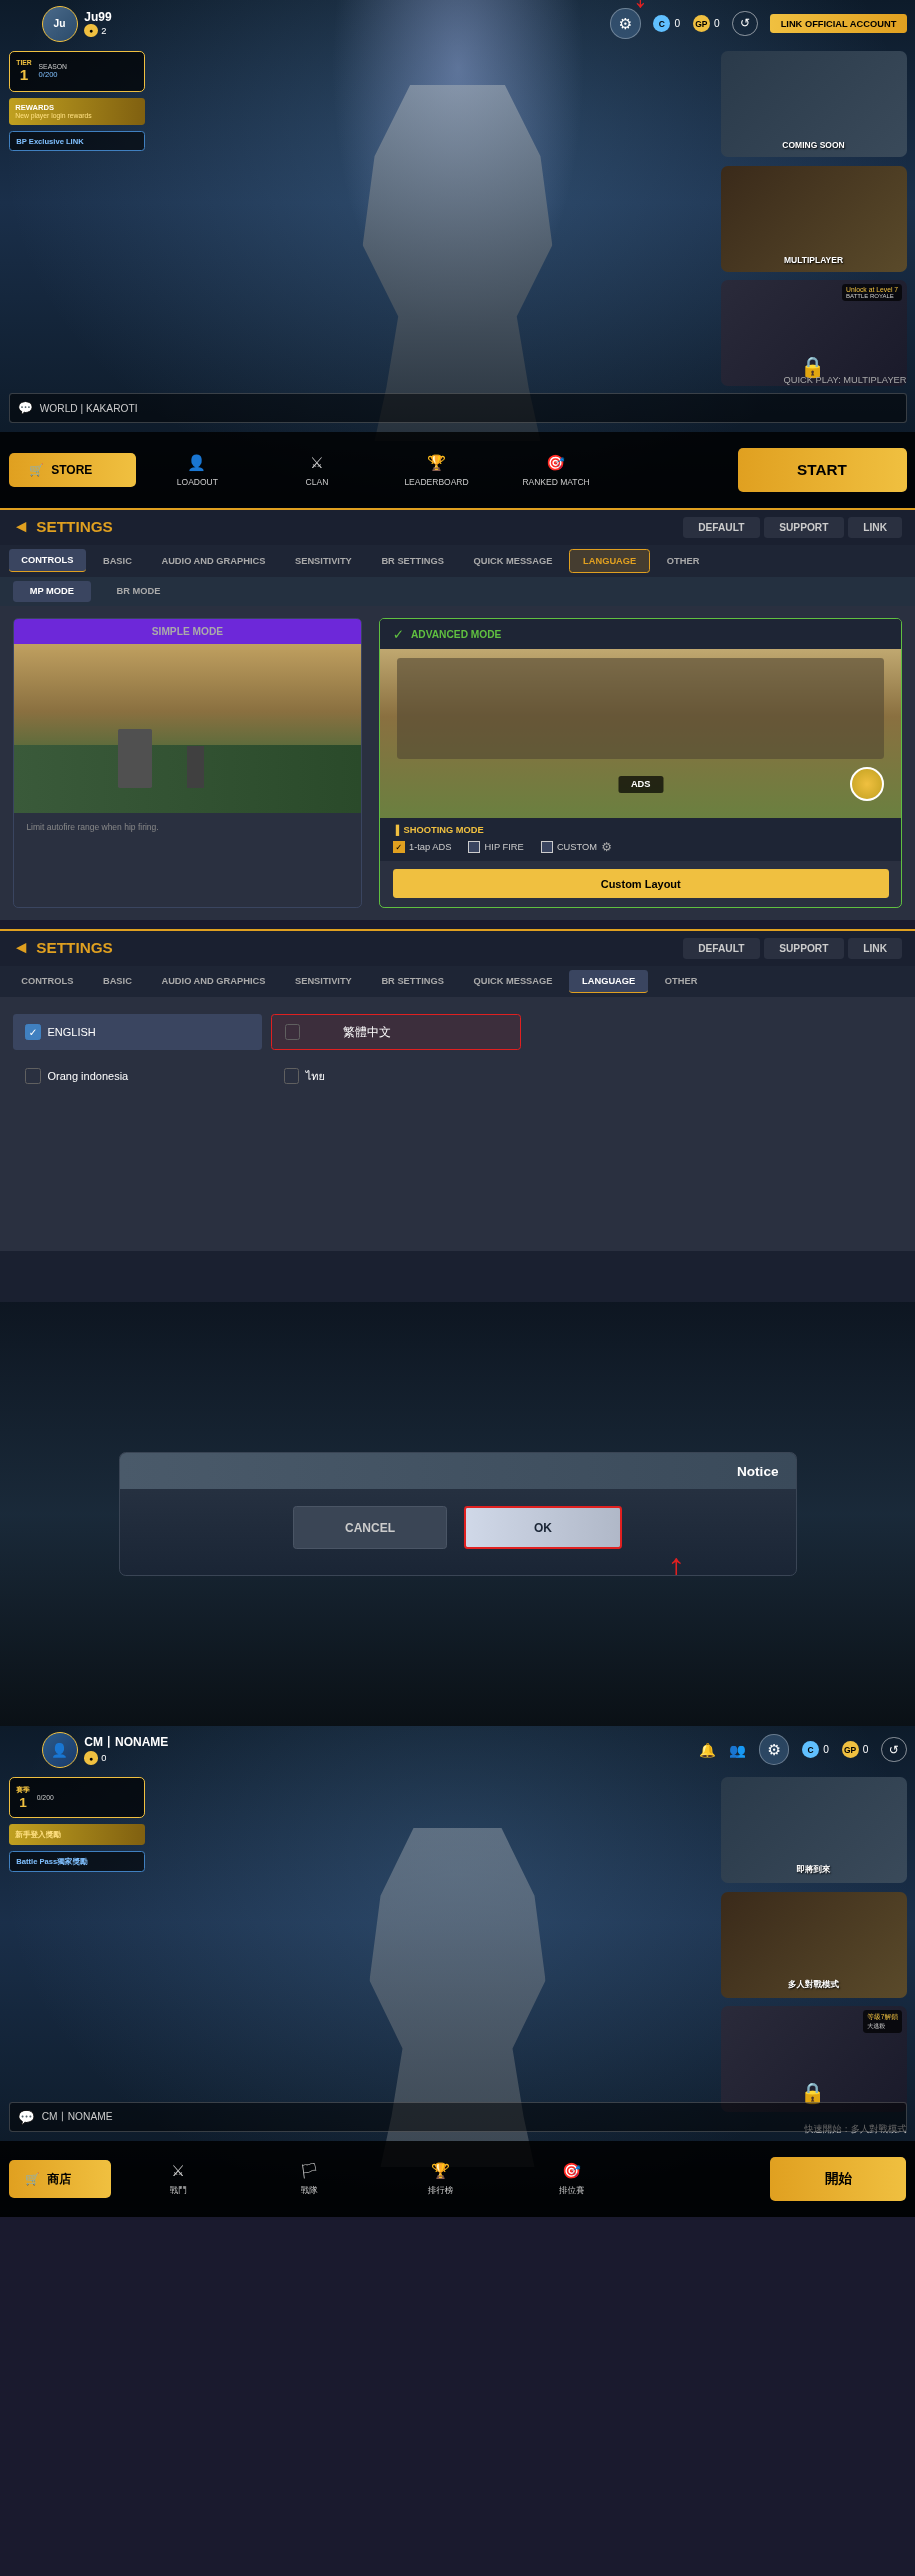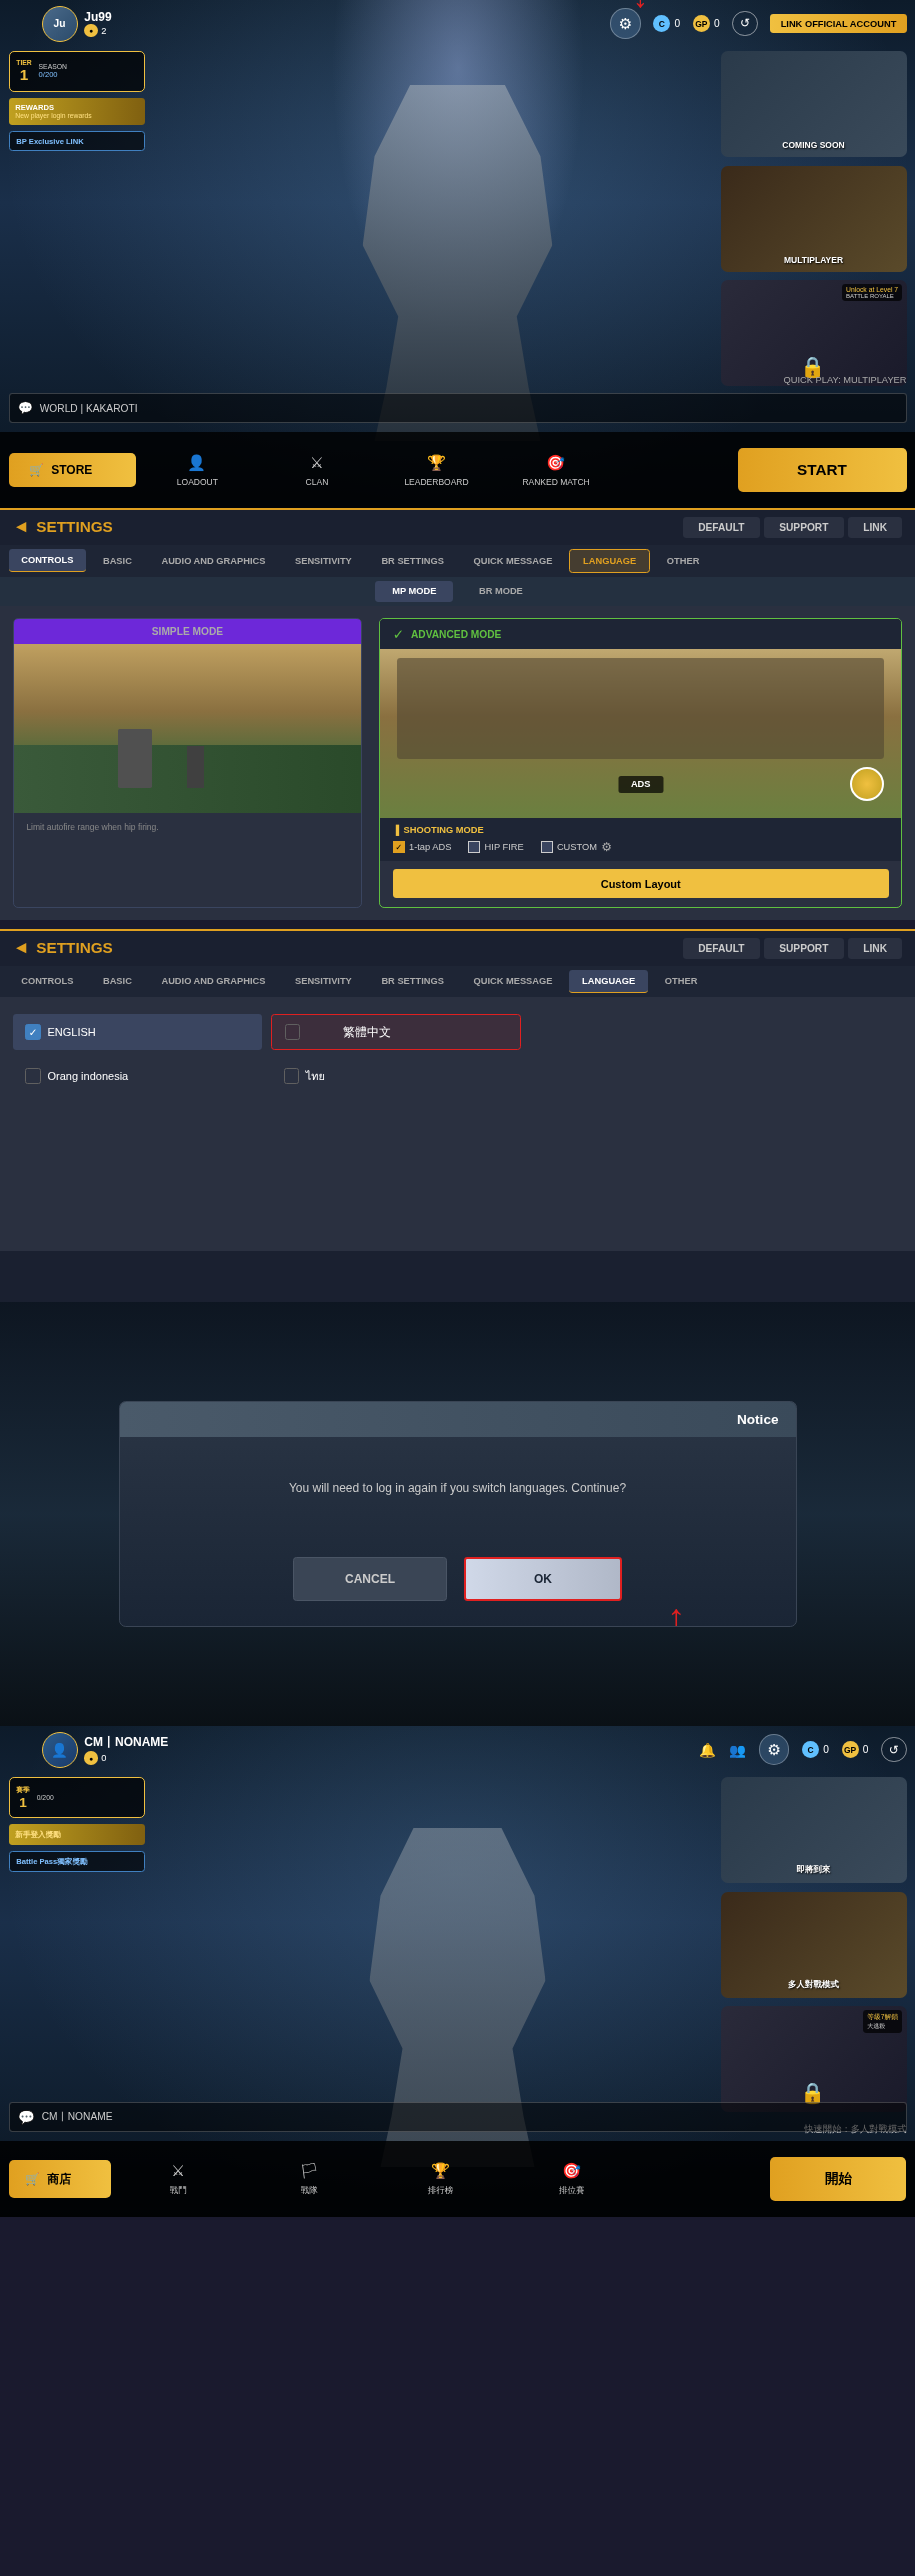--- a/index.html
+++ b/index.html
@@ -447,21 +447,20 @@
       color: #e0a020;
       border: 0.8px solid #e0a020;
     }
 
     .mode-tabs {
       background: #243040;
       display: flex;
       align-items: center;
       padding: 4.2px 12.7px;
       gap: 8.5px;
-      justify-content: center;
     }
 
     .mode-tab {
       padding: 5.1px 17px;
       border-radius: 3.4px;
       font-size: 9.3px;
       font-weight: bold;
       cursor: pointer;
       color: #aaa;
     }
@@ -1118,23 +1117,20 @@
 
 <div class="notice-section">
 
   <div style="position:absolute;inset:0;background:linear-gradient(180deg, #0d1520 0%, #1a2a3a 50%, #0a1015 100%);opacity:0.95;"></div>
 
   <div class="notice-dialog" style="position:relative;z-index:2;">
     <div class="notice-header">
       <span class="notice-title">Notice</span>
     </div>
 
-    <div class="notice-body">
-      <p class="notice-message">You will need to log in again if you switch languages. Continue?</p>
-    </div>
 
     <div class="notice-buttons">
       <button class="cancel-btn">CANCEL</button>
       <button class="ok-btn red-box">OK</button>
 
       <div style="position:absolute;bottom:-17px;right:110px;color:#e02020;font-size:37px;transform:rotate(180deg);">↓</div>
     </div>
   </div>
 </div>
 

